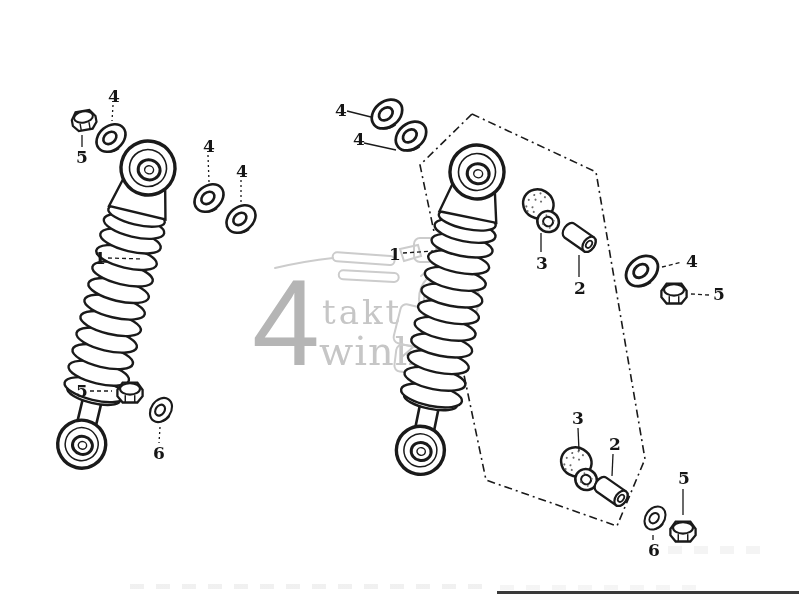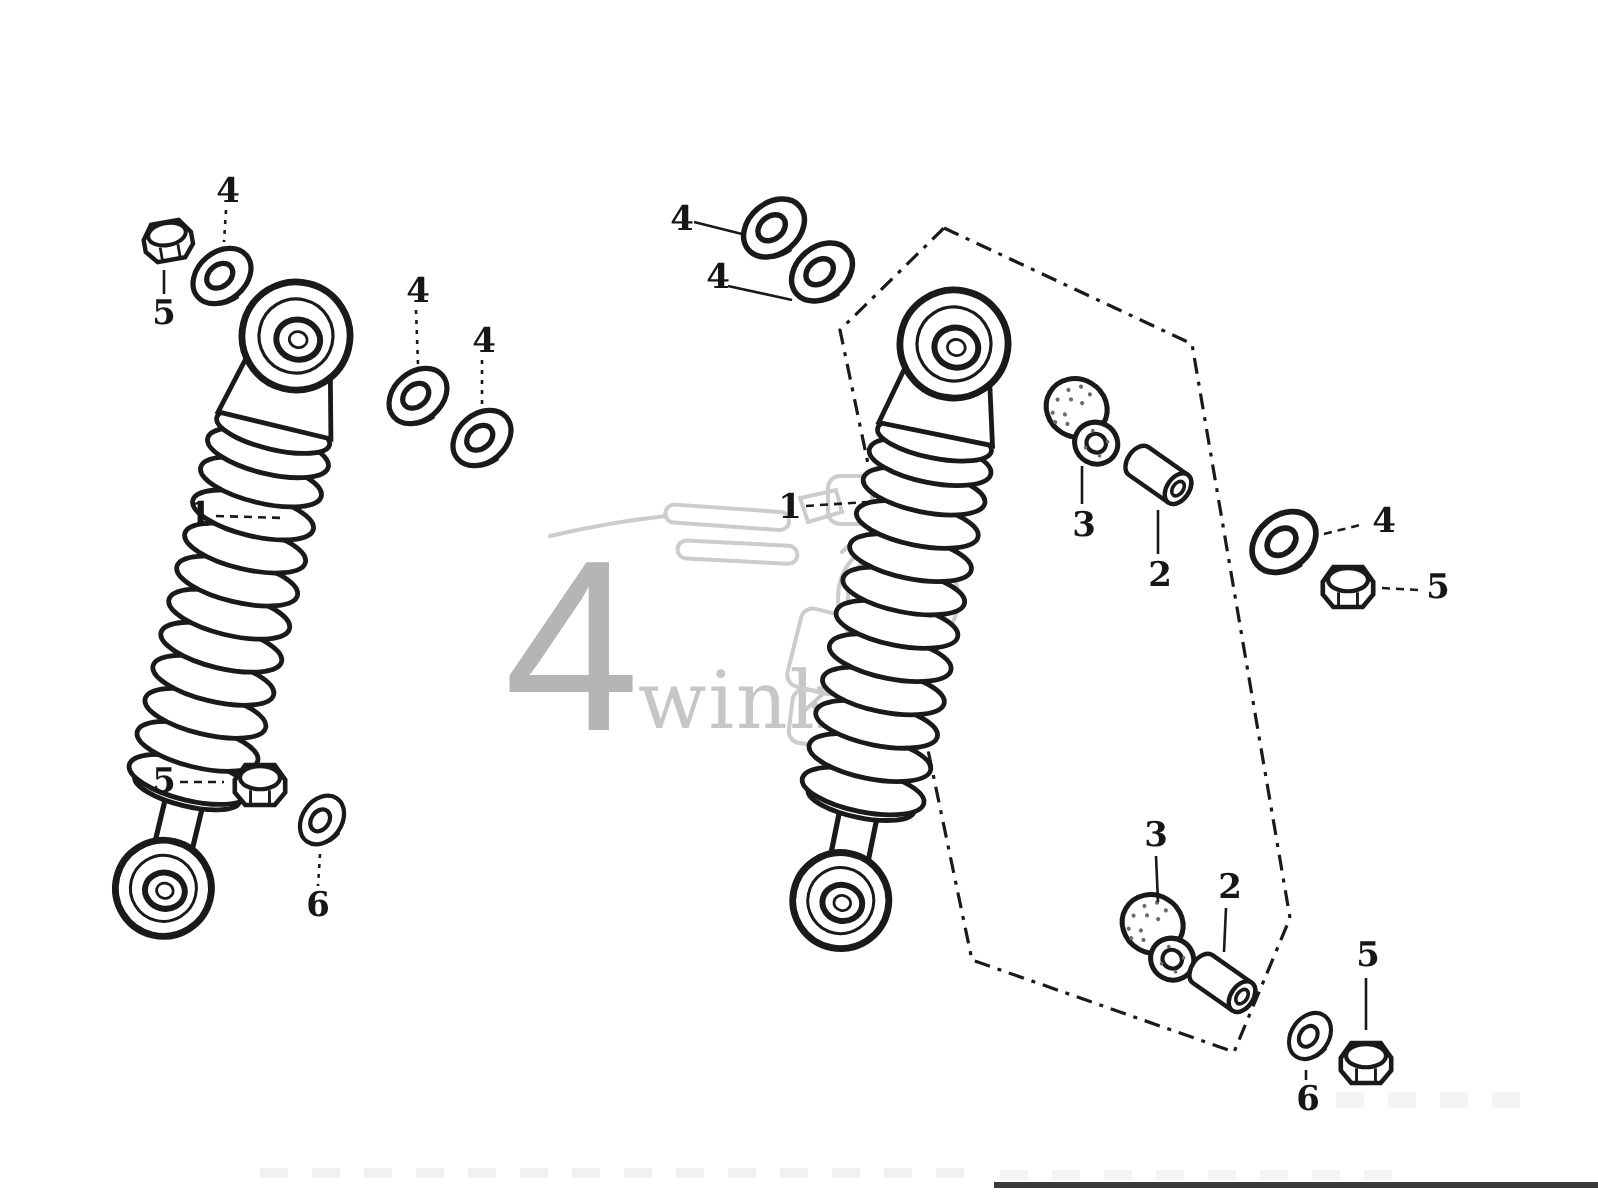--- a/index.html
+++ b/index.html
@@ -36,20 +36,21 @@
   
   .smudge{position:absolute;background:repeating-linear-gradient(90deg,#e9e9e9 0 14px,#ffffff 14px 26px);}
   .bottom-line{position:absolute;background:#3a3a3a;}
 </style>
 </head>
 <body>
 
 <div id="stage">
 
   <div class="wm wm-numeral">4</div>
+  <div class="wm wm-word1">takt</div>
   <div class="wm wm-word2">winkel</div>
   <div class="wm wm-suffix">nl</div>
 
   <svg id="diagram" width="799" height="600" viewBox="0 0 799 600">
     <defs>
 
       <g id="coil">
         <ellipse rx="31" ry="10.5" fill="#ffffff" stroke="#1a1a1a" stroke-width="2.4"></ellipse>
       </g>
 

